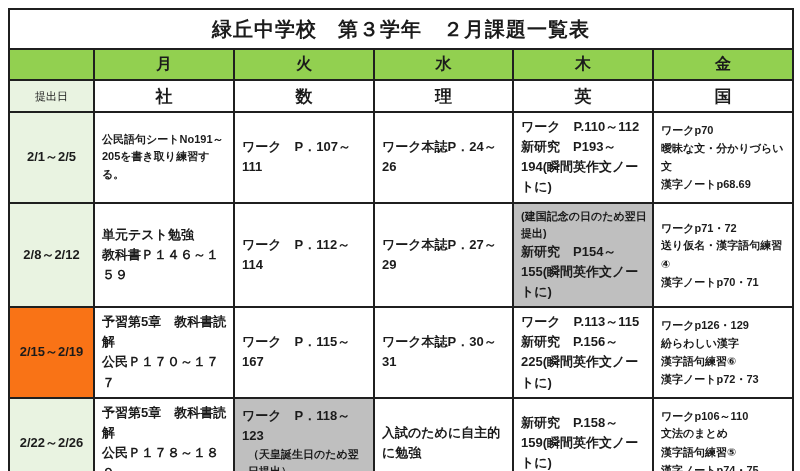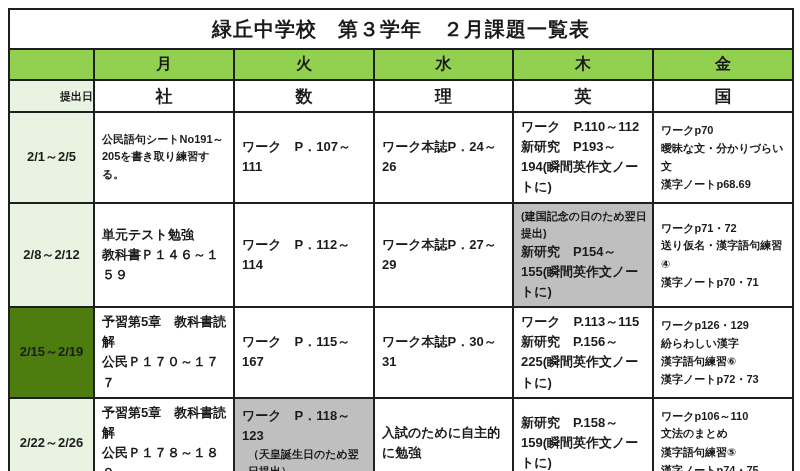--- a/index.html
+++ b/index.html
@@ -18,22 +18,22 @@
   }
   td.title-cell{
     height:38px;text-align:center;vertical-align:middle;
     font-size:20px;font-weight:bold;letter-spacing:1px;
   }
   td.day-cell{
     height:29px;text-align:center;vertical-align:middle;
     font-size:16px;font-weight:bold;
   }
   td.corner-cell{
-    text-align:right;vertical-align:middle;
-    font-size:11px;font-weight:bold;
+    text-align:center;vertical-align:middle;
+    font-size:11px;font-weight:normal;
   }
   td.subject-cell{
     height:30px;text-align:center;vertical-align:middle;
     font-size:17px;font-weight:bold;
   }
   td.date-cell{
     text-align:center;vertical-align:middle;
     font-size:13px;font-weight:bold;
   }
   td.content-cell{vertical-align:middle;}
@@ -141,21 +141,21 @@
       <td class="content-cell">
         <div class="lines">
           <p class="l-big">ワークp71・72</p>
           <p class="l-xs">送り仮名・漢字語句練習④</p>
           <p class="l-big">漢字ノートp70・71</p>
         </div>
       </td>
     </tr>
 
     <tr style="height:87px">
-      <td class="date-cell" style="background:#4d7c0f">2/15～2/19</td>
+      <td class="date-cell" style="background:#f97316">2/15～2/19</td>
       <td class="content-cell">
         <div class="lines">
           <p class="l-md">予習第5章　教科書読解</p>
           <p class="l-md">公民Ｐ１７０～１７７</p>
         </div>
       </td>
       <td class="content-cell">
         <div class="lines">
               <p class="l-md">ワーク　P．115～167</p>
             </div>

